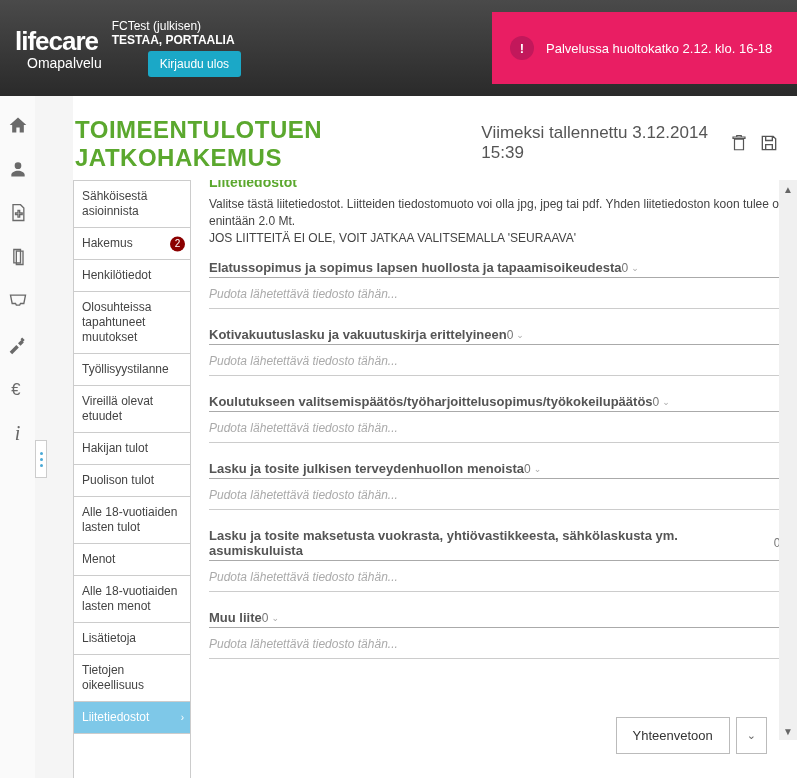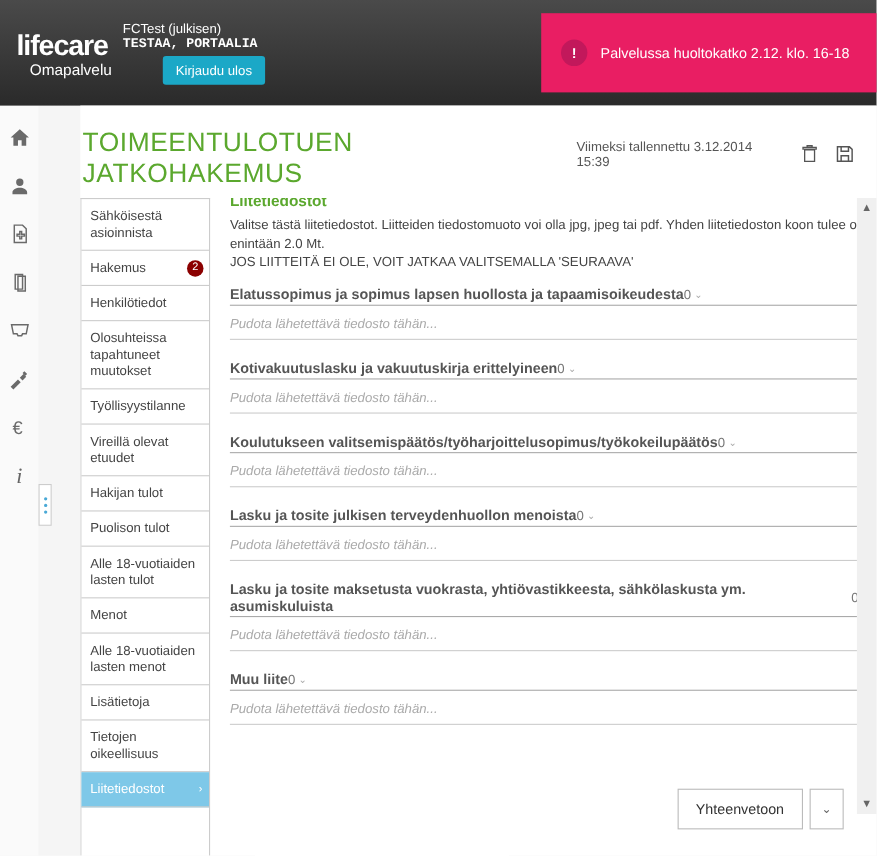--- a/index.html
+++ b/index.html
@@ -3,38 +3,38 @@
   <meta charset="utf-8">
   <style>
     * { margin: 0; padding: 0; box-sizing: border-box; }
     body { font-family: Arial, sans-serif; font-size: 13px; color: #333; background: #f5f5f5; width: 797px; height: 778px; overflow: hidden; position: relative; }
     
     .header { background: linear-gradient(to bottom, #4a4a4a, #2a2a2a); height: 96px; display: flex; align-items: center; padding: 16px 15px; position: relative; }
     .logo-area { display: flex; flex-direction: column; color: #fff; }
     .logo-main { font-size: 26px; font-weight: bold; letter-spacing: -1px; }
     .logo-sub { font-size: 14px; margin-top: -2px; margin-left: 12px; }
     .user-info { color: #fff; margin-left: 10px; font-size: 12px; }
-    .user-info .name { font-weight: bold; font-family: Liberation Mono, monospace; }
+    .user-info .name { font-weight: bold; }
     .logout-btn { background: #1ba8c7; color: #fff; border: none; padding: 6px 12px; border-radius: 3px; font-size: 12px; cursor: pointer; margin-top: 4px; margin-left: 36px; }
     .alert-banner { position: absolute; right: 0; top: 12px; background: #e91e63; color: #fff; width: 305px; height: 72px; display: flex; align-items: center; padding: 0 18px; font-size: 13px; }
     .alert-icon { background: #c2185b; width: 24px; height: 24px; border-radius: 50%; display: flex; align-items: center; justify-content: center; margin-right: 12px; font-weight: bold; flex-shrink: 0; }
     
     .body-wrapper { display: flex; height: calc(100% - 96px); }
     .icon-sidebar { width: 35px; background: #fafafa; display: flex; flex-direction: column; align-items: center; padding-top: 18px; gap: 22px; }
     .icon-sidebar .side-icon { width: 22px; height: 22px; color: #666; cursor: pointer; display: flex; align-items: center; justify-content: center; }
     .icon-sidebar .side-icon svg { width: 20px; height: 20px; fill: #6a6a6a; }
     .icon-sidebar .side-icon.italic { font-style: italic; font-family: Georgia, serif; font-size: 20px; color: #666; }
     .dots-handle { background: #fff; border: 1px solid #ccc; width: 12px; height: 38px; position: absolute; left: 35px; top: 440px; display: flex; flex-direction: column; align-items: center; justify-content: center; gap: 3px; cursor: pointer; }
     .dots-handle span { width: 3px; height: 3px; background: #4aa9d6; border-radius: 50%; }
     
     .content-area { flex: 1; background: #fff; margin-left: 38px; padding: 20px 0 0 0; position: relative; display: flex; flex-direction: column; }
     .page-title-row { display: flex; align-items: baseline; justify-content: space-between; padding: 0 18px 8px 2px; }
-    .page-title { color: #5ba82e; font-size: 24px; font-weight: normal; text-transform: uppercase; letter-spacing: 0.5px; }
+    .page-title { color: #5ba82e; font-size: 24px; font-weight: bold; text-transform: uppercase; letter-spacing: 0.5px; }
     .title-right { display: flex; align-items: center; gap: 10px; }
-    .last-saved { color: #555; font-size: 12px; }
+    .last-saved { color: #555; font-size: 17px; }
     .title-icon { width: 22px; height: 24px; display: flex; align-items: center; justify-content: center; cursor: pointer; }
     .title-icon svg { fill: #555; }
     
     .main-row { display: flex; flex: 1; overflow: hidden; position: relative; }
     .nav-panel { width: 118px; border: 1px solid #ccc; border-bottom: none; margin-left: 0; font-size: 12px; background: #fff; }
     .nav-item { padding: 8px 8px; border-bottom: 1px solid #ccc; cursor: pointer; position: relative; color: #444; line-height: 1.25; }
     .nav-item.active { background: #7ec8e8; color: #fff; }
     .nav-item .chevron { position: absolute; right: 6px; top: 50%; transform: translateY(-50%); color: #fff; font-size: 10px; }
     .nav-badge { position: absolute; right: 5px; top: 50%; transform: translateY(-50%); background: #8b0000; color: #fff; width: 15px; height: 15px; border-radius: 50%; font-size: 10px; display: flex; align-items: center; justify-content: center; }
     

